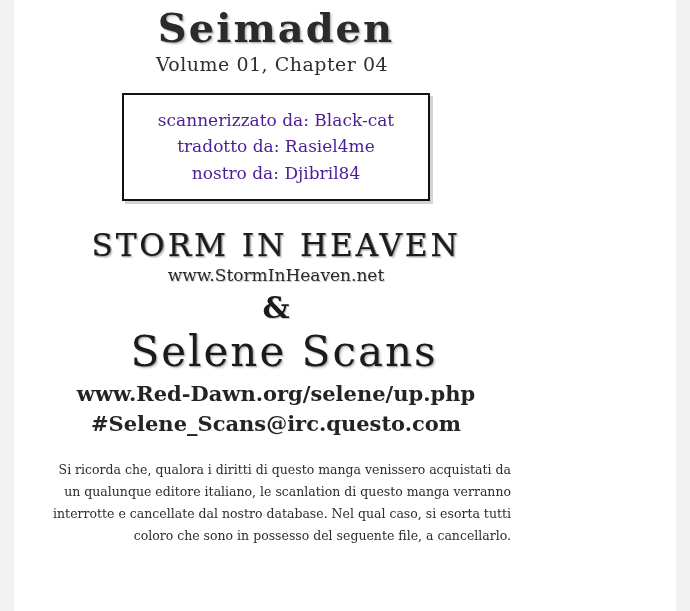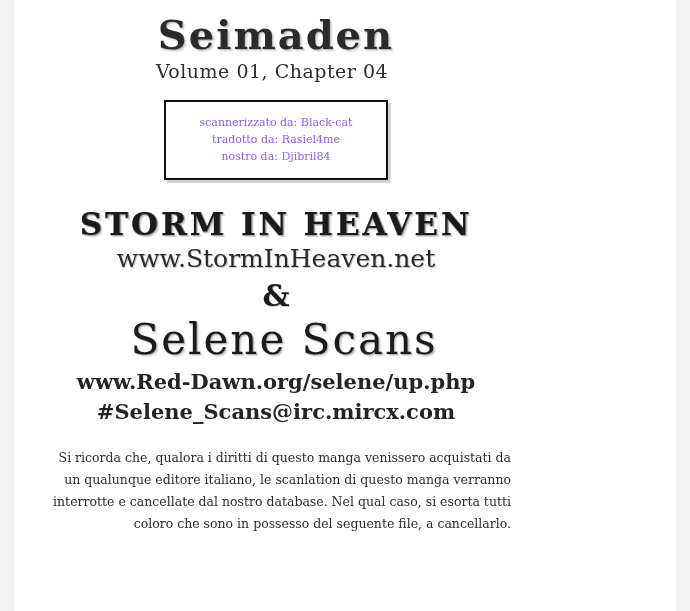--- a/index.html
+++ b/index.html
@@ -33,21 +33,21 @@
     content: "";
     position: absolute;
     right: 0; top: 0;
     width: 14px; height: 611px;
     background: #f2f2f2;
   }
   .content {
     position: relative;
     z-index: 2;
     width: 552px;
-    padding-top: 12px;
+    padding-top: 5px;
     text-align: center;
     box-sizing: border-box;
   }
 
   .series-title {
     font-family: "DejaVu Serif", serif;
     font-size: 40px;
     letter-spacing: 2px;
     color: #2b2b2b;
     text-shadow: 1px 1px 0 #bdbdbd, 2px 2px 2px #d8d8d8;
@@ -65,38 +65,38 @@
   .credits-box {
     display: inline-block;
     border: 2px solid #111111;
     padding: 12px 34px 13px 34px;
     background: #ffffff;
     box-shadow: 3px 3px 0 #d4d4d4;
     margin-bottom: 26px;
   }
   .credit-line {
     font-family: "DejaVu Serif", serif;
-    font-size: 11px;
+    font-size: 17px;
     line-height: 1.55;
-    color: #8b5cf6;
+    color: #4c1d95;
     white-space: nowrap;
   }
 
   .group-primary {
     font-family: "DejaVu Serif", serif;
-    font-weight: bold;
+    font-weight: normal;
     font-size: 31px;
     letter-spacing: 3px;
     color: #1b1b1b;
     text-shadow: 1px 0 0 #8d8d8d, 0 1px 0 #a8a8a8, 2px 2px 1px #cfcfcf;
     margin: 0 0 2px 0;
   }
   .group-primary-url {
     font-family: "DejaVu Serif", serif;
-    font-size: 25px;
+    font-size: 17px;
     color: #2a2a2a;
     text-shadow: 1px 1px 0 #cccccc;
     margin: 0 0 6px 0;
   }
   .ampersand {
     font-family: "DejaVu Serif", serif;
     font-size: 30px;
     font-weight: bold;
     color: #1b1b1b;
     text-shadow: 1px 1px 0 #c9c9c9;
@@ -151,18 +151,18 @@
     <div class="group-primary">STORM IN HEAVEN</div>
 
     <div class="group-primary-url">www.StormInHeaven.net</div>
 
     <div class="ampersand">&amp;</div>
 
     <div class="group-secondary">Selene Scans</div>
 
     <div class="group-secondary-url">www.Red-Dawn.org/selene/up.php</div>
 
-    <div class="group-secondary-irc">#Selene_Scans@irc.mircx.com</div>
+    <div class="group-secondary-irc">#Selene_Scans@irc.questo.com</div>
 
     <p class="disclaimer">Si ricorda che, qualora i diritti di questo manga venissero acquistati da un qualunque editore italiano, le scanlation di questo manga verranno interrotte e cancellate dal nostro database. Nel qual caso, si esorta tutti coloro che sono in possesso del seguente file, a cancellarlo.</p>
 
   </div>
 </div>
 
 </body></html>

